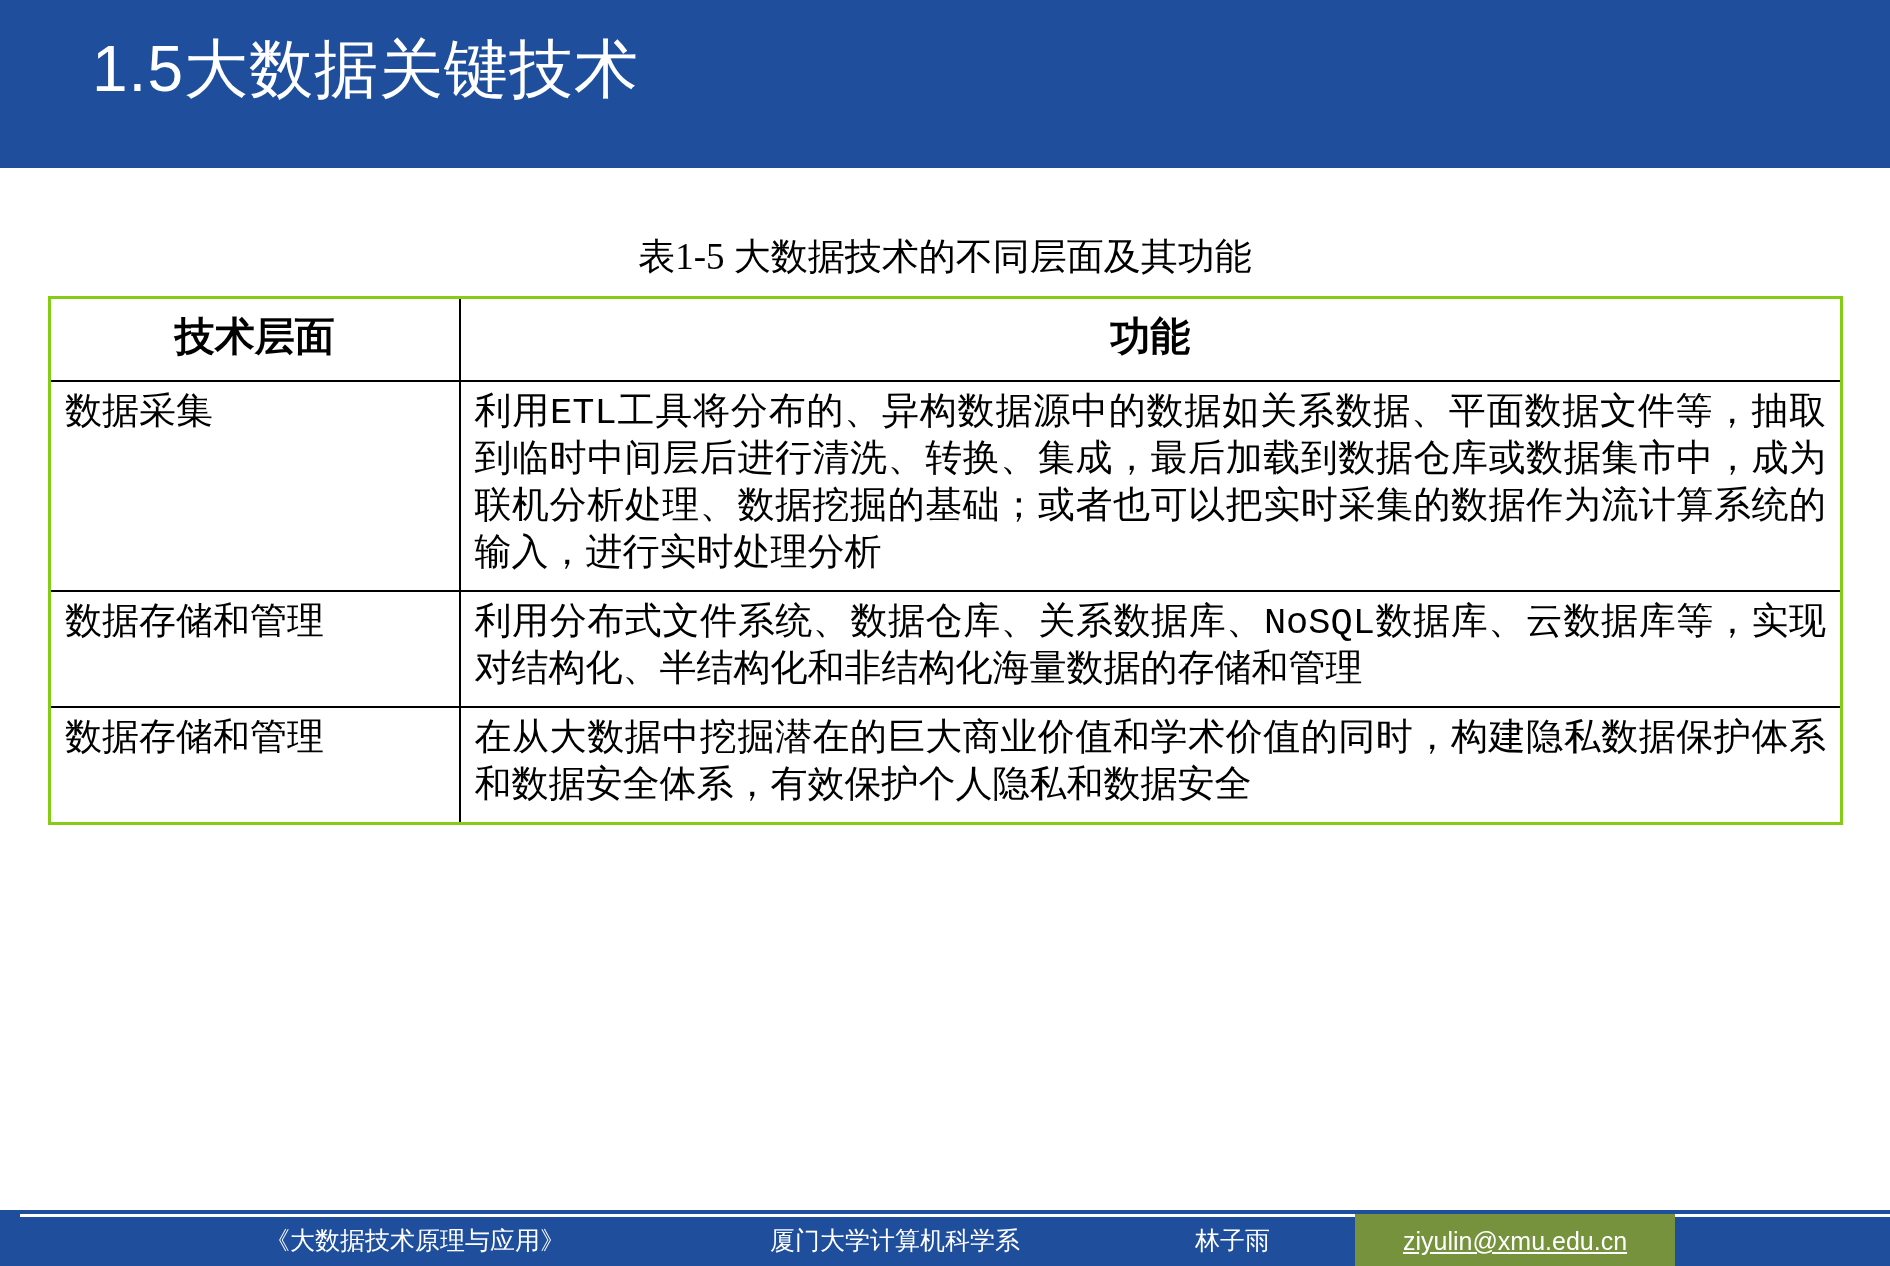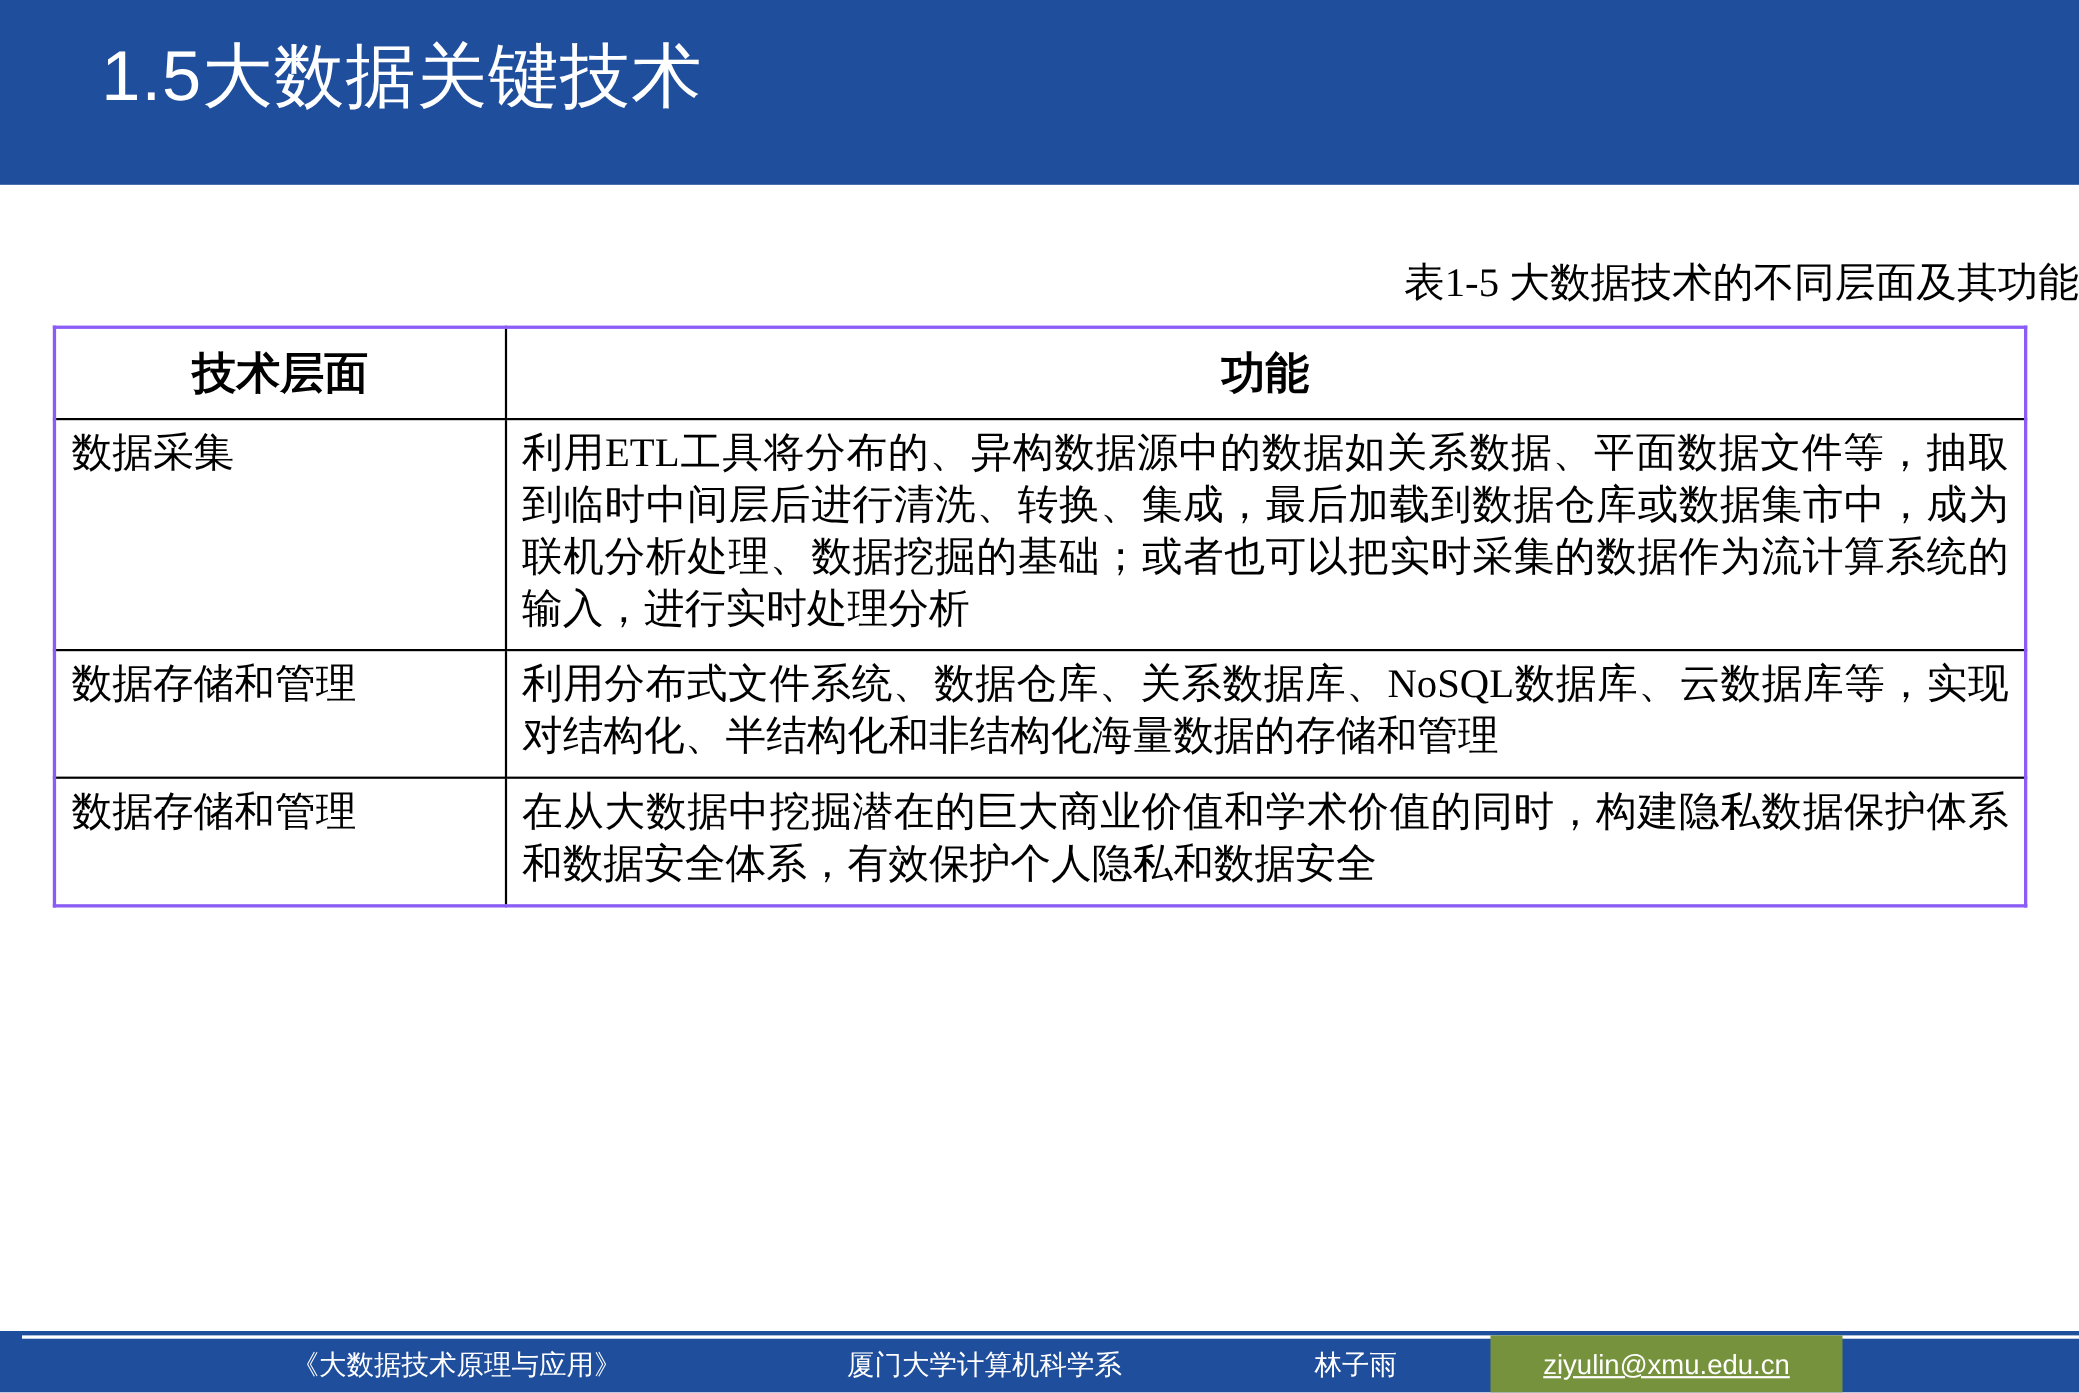--- a/index.html
+++ b/index.html
@@ -38,36 +38,37 @@
     color: #ffffff;
     letter-spacing: 1px;
     white-space: nowrap;
   }
   
   .table-caption {
     position: absolute;
     top: 232px;
     left: 0;
     width: 1890px;
-    text-align: right;
+    text-align: center;
     font-size: 37px;
     color: #000000;
   }
   
   .table-wrap {
     position: absolute;
     left: 48px;
     top: 296px;
     width: 1795px;
   }
   table.data-table {
     border-collapse: collapse;
     width: 100%;
     table-layout: fixed;
-    border: 3px solid #8b5cf6;
+    border: 3px solid #84cc16;
+    font-family: Liberation Mono, monospace;
   }
   table.data-table td, table.data-table th {
     border: 2px solid #000000;
     vertical-align: top;
     padding: 8px 14px 12px 14px;
     font-size: 37px;
     line-height: 1.27;
     color: #000000;
     font-weight: normal;
   }

